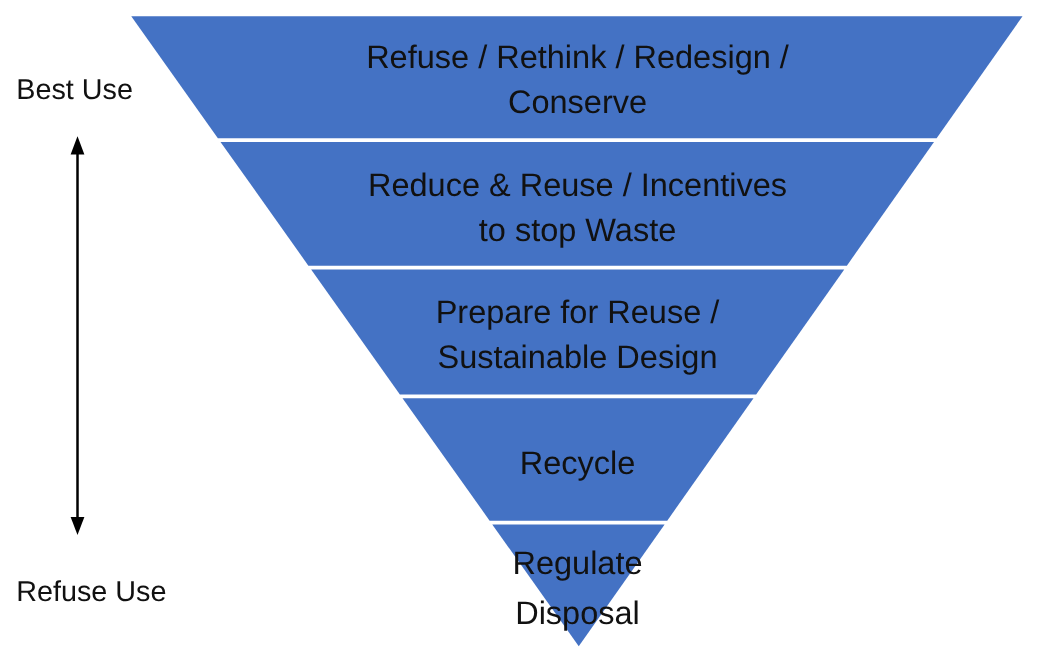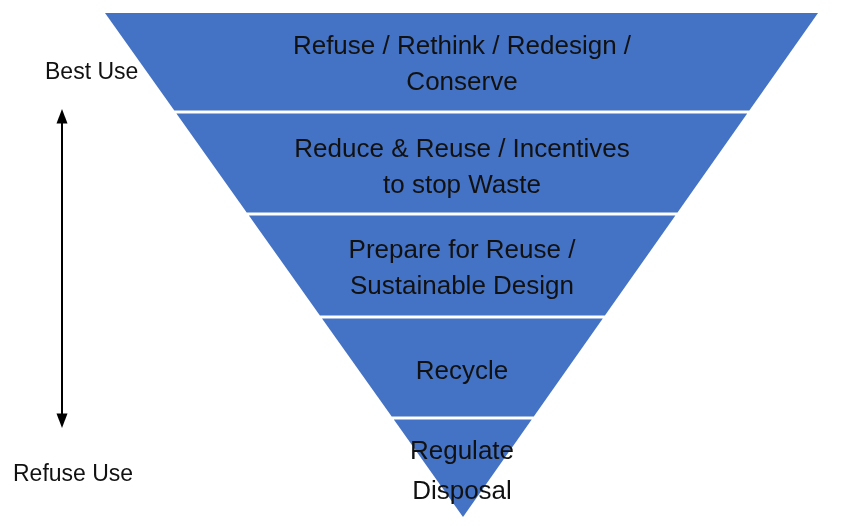--- a/index.html
+++ b/index.html
@@ -38,21 +38,21 @@
   .lvl3 { top: 231px; }
   .lvl4 { top: 352px; }
   .lvl5 { top: 430px; line-height: 40px; }
   .side-label {
     position: absolute;
     left: 13px;
     color: #111111;
     font-size: 23px;
     white-space: nowrap;
   }
-  .side-label.best  { top: 58px; margin-left: 32px; }
+  .side-label.best  { top: 58px; }
   .side-label.worst { top: 460px; }
 </style>
 </head>
 <body>
 
 <div class="stage">
 
   <svg class="funnel-svg" viewBox="0 0 850 526" xmlns="http://www.w3.org/2000/svg">
 
     <polygon points="105,13 818,13 749.3,110.5 174.3,110.5" fill="#4472C4"></polygon>

